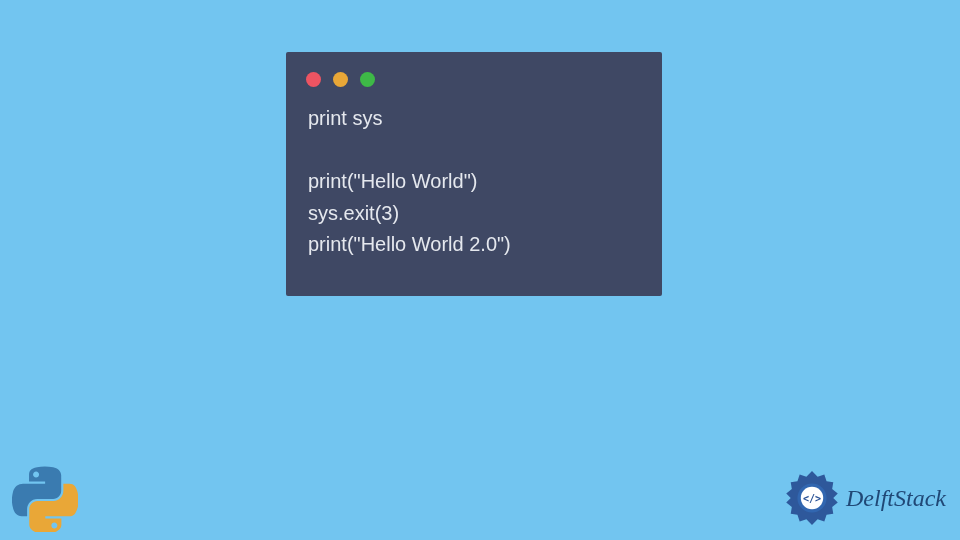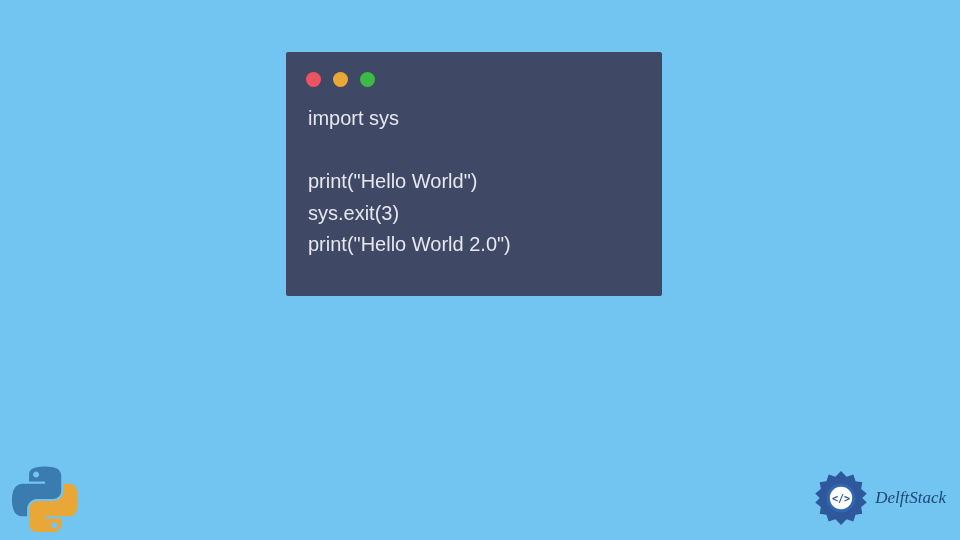--- a/index.html
+++ b/index.html
@@ -57,38 +57,38 @@
       bottom: 14px;
       right: 14px;
       display: flex;
       align-items: center;
       gap: 6px;
     }
     .delft-label {
       font-family: Georgia, "Times New Roman", serif;
       font-style: italic;
       color: #204876;
-      font-size: 17px;
+      font-size: 24px;
       font-weight: 500;
     }
     .delft-icon {
       width: 56px;
       height: 56px;
     }
   </style>
 </head>
 <body>
 
 <div class="code-window">
   <div class="traffic-lights">
     <div class="dot dot-red"></div>
     <div class="dot dot-yellow"></div>
     <div class="dot dot-green"></div>
   </div>
-  <div class="code-content"><span>import sys</span>
+  <div class="code-content"><span>print sys</span>
 <span></span>
 <span>print("Hello World")</span>
 <span>sys.exit(3)</span>
 <span>print("Hello World 2.0")</span></div>
 </div>
 
 <svg class="python-logo" viewBox="0 0 110 110">
   <path fill="#3a7bb0" d="M54.6 0.8c-4.6 0-9 .4-12.8 1.1-11.3 2-13.4 6.2-13.4 13.9v10.2h26.8v3.4H18.4c-7.8 0-14.6 4.7-16.7 13.6-2.5 10.2-2.6 16.6 0 27.2 1.9 7.9 6.5 13.6 14.3 13.6h9.2V71.5c0-8.8 7.6-16.6 16.7-16.6h26.7c7.5 0 13.4-6.1 13.4-13.6V15.8c0-7.3-6.1-12.7-13.4-13.9C64 1.1 59.2.8 54.6.8zm-14.5 8.2c2.8 0 5 2.3 5 5.1 0 2.8-2.3 5-5 5-2.8 0-5-2.3-5-5s2.2-5.1 5-5.1z"></path>
   <path fill="#e9a737" d="M85.6 29.3v12c0 9.2-7.8 17-16.7 17H42.2c-7.3 0-13.4 6.3-13.4 13.6v25.6c0 7.3 6.3 11.5 13.4 13.6 8.5 2.5 16.6 3 26.7 0 6.7-1.9 13.4-5.8 13.4-13.6V87.3H55.5v-3.4h40.2c7.8 0 10.7-5.4 13.4-13.6 2.8-8.4 2.7-16.5 0-27.2-1.9-7.8-5.6-13.6-13.4-13.6h-10.1zM70.6 94.1c2.8 0 5 2.3 5 5s-2.3 5.1-5 5.1c-2.8 0-5-2.3-5-5.1 0-2.8 2.2-5 5-5z"></path>
 </svg>

